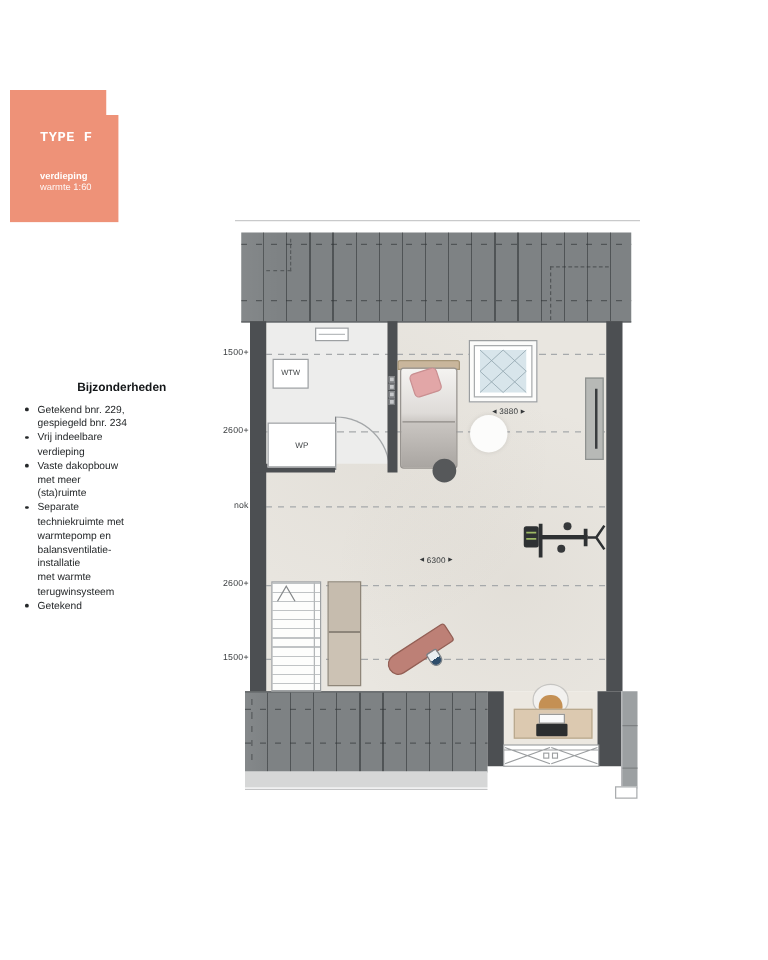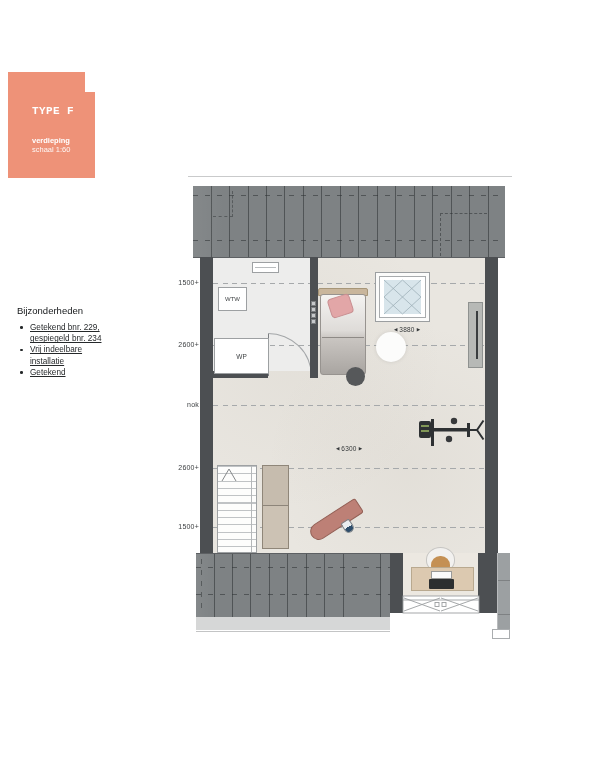--- a/index.html
+++ b/index.html
@@ -9,22 +9,22 @@
 
   
   .type-card{position:absolute;left:8px;top:72px;width:87px;height:106px;background:#EE9278;
              clip-path:polygon(0 0,77px 0,77px 20px,87px 20px,87px 106px,0 106px);}
   .type-title{position:absolute;left:24px;top:33px;color:#fff;font-size:11px;font-weight:bold;letter-spacing:.4px;font-family:Liberation Mono, monospace;}
   .type-sub1{position:absolute;left:24px;top:64px;color:#fff;font-size:7.5px;font-weight:bold;}
   .type-sub2{position:absolute;left:24px;top:73px;color:rgba(255,255,255,.92);font-size:7.5px;}
 
   
   .notes{position:absolute;left:17px;top:305px;width:116px;color:#25282a;}
-  .notes-heading{font-size:9.5px;font-weight:normal;color:#141719;}
-  .notes-list{list-style:none;margin:6px 0 0 0;padding:0;text-decoration:underline;}
+  .notes-heading{font-size:9.5px;font-weight:bold;color:#141719;text-align:right;}
+  .notes-list{list-style:none;margin:6px 0 0 0;padding:0;}
   .notes-list li{position:relative;padding-left:13px;font-size:8.2px;line-height:11.2px;}
   .notes-list li::before{content:"";position:absolute;left:3px;top:4.4px;width:2.6px;height:2.6px;
                          border-radius:50%;background:#25282a;}
   .notes-list li span{white-space:pre-line;}
 
   
   .plan{position:absolute;left:0;top:0;width:614px;height:768px;}
   .ridge-line{left:188px;top:176px;width:324px;height:1px;background:#c9cacb;}
   .floor{background-color:#e9e6e0;
          background-image:radial-gradient(circle at 30% 35%,rgba(120,108,90,.05),transparent 55%),
@@ -127,30 +127,40 @@
   .overlay{position:absolute;left:0;top:0;pointer-events:none;}
 </style>
 </head>
 <body>
 
 <div class="screen">
 
   <div class="type-card">
     <div class="type-title">TYPE F</div>
     <div class="type-sub1">verdieping</div>
-    <div class="type-sub2">schaal 1:60</div>
+    <div class="type-sub2">warmte 1:60</div>
   </div>
 
   <div class="notes">
     <div class="notes-heading">Bijzonderheden</div>
     <ul class="notes-list">
       <li><span>Getekend bnr. 229,
 gespiegeld bnr. 234</span></li>
       <li><span>Vrij indeelbare
-installatie</span></li>
+verdieping</span></li>
+      <li><span>Vaste dakopbouw
+met meer
+(sta)ruimte</span></li>
+      <li><span>Separate
+techniekruimte met
+warmtepomp en
+balansventilatie-
+installatie
+met warmte
+terugwinsysteem</span></li>
       <li><span>Getekend</span></li>
     </ul>
   </div>
 
   <div class="plan">
 
     <div class="abs ridge-line"></div>
 
     <div class="abs floor bedroom-floor"></div>
     <div class="abs tech-floor"></div>

